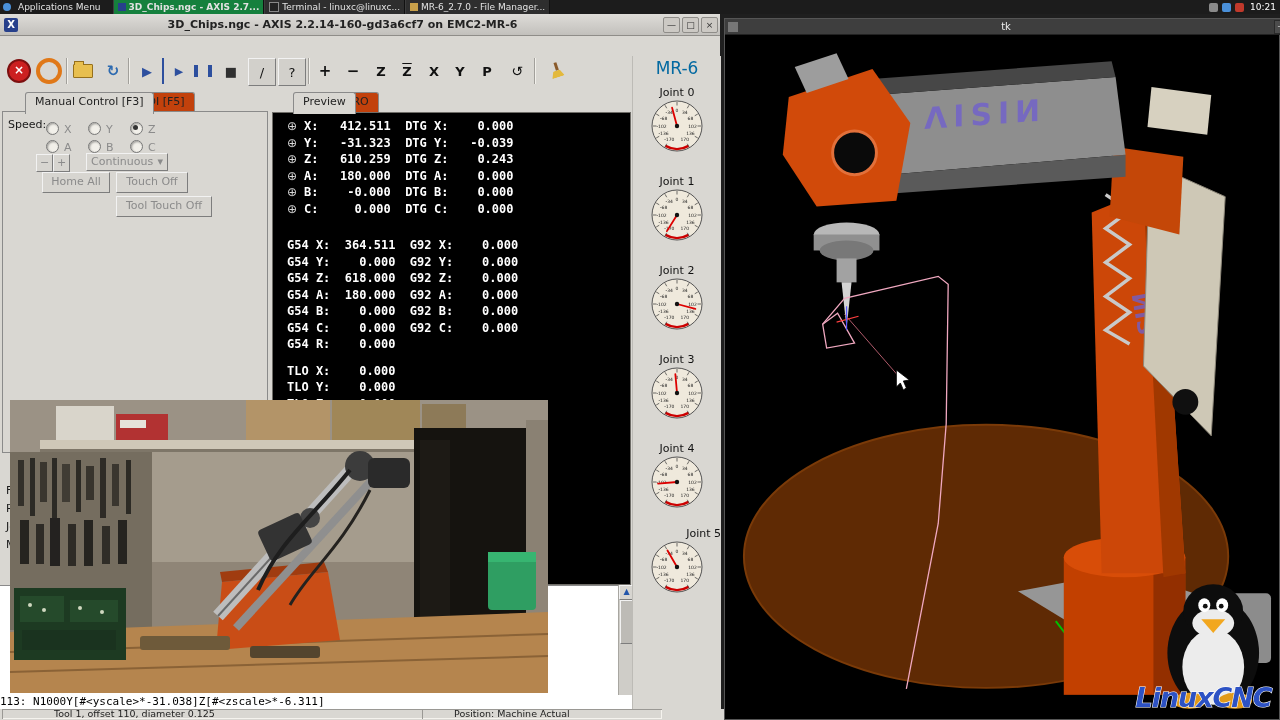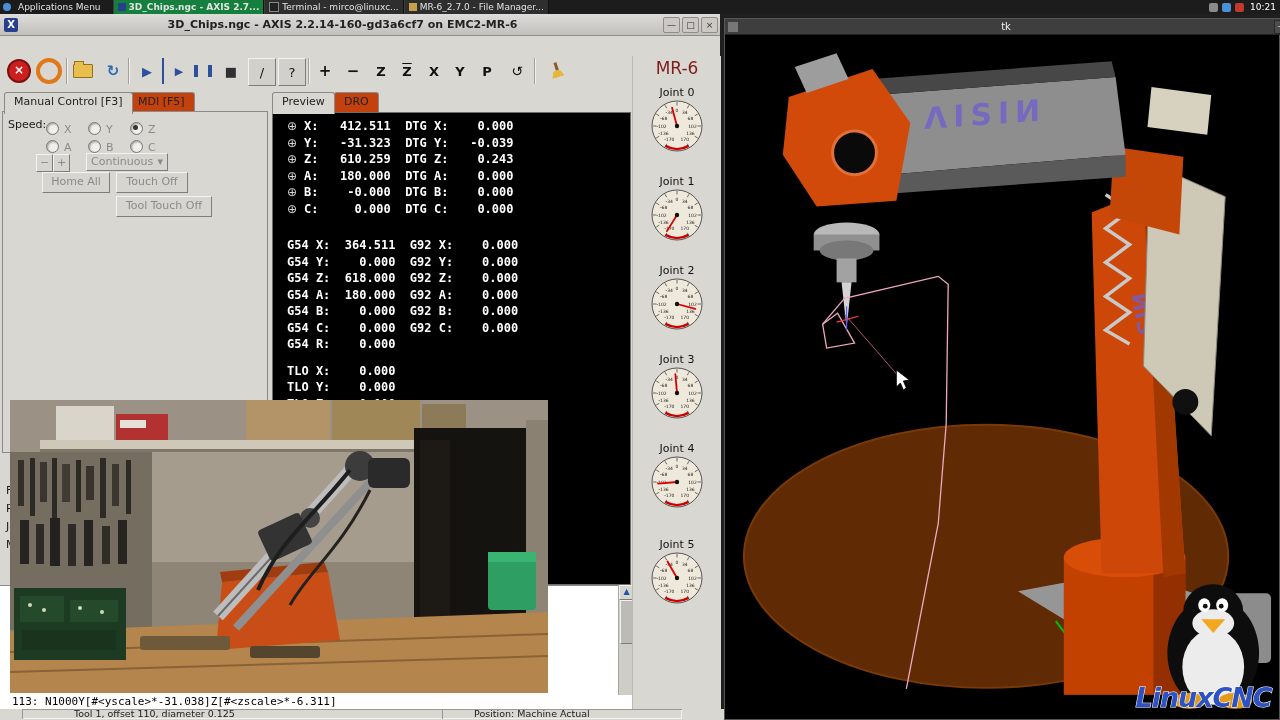--- a/index.html
+++ b/index.html
@@ -45,21 +45,21 @@
   .stepbar{border-left:2px solid #2d4f9e;padding-left:2px;}
   .bold-letter{font-weight:bold;font-size:13px;}
   .overlined{text-decoration:overline;}
   .broom{display:block;width:18px;height:16px;position:relative;transform:rotate(-18deg);}
   .broom::before{content:"";position:absolute;left:10px;top:0;width:3px;height:8px;background:#8a5a2a;}
   .broom::after{content:"";position:absolute;left:4px;top:8px;width:13px;height:7px;background:#e3b93d;
     clip-path:polygon(25% 0,75% 0,100% 100%,0 100%);}
   
   .tab{position:absolute;top:78px;height:17px;padding:2px 9px 0 9px;font-size:11px;color:#222;
     background:#c2410c;border:1px solid #8a8a8a;border-bottom:none;border-radius:3px 3px 0 0;}
-  .tab.active{background:#d9d7d2;height:19px;z-index:2;}
+  .tab.active{background:#d9d7d2;height:19px;z-index:2;margin-left:21px;}
   #left-notebook{left:2px;top:97px;width:264px;height:340px;border:1px solid #8a8a8a;background:#d9d7d2;}
   .gray-label{color:#1a1a1a;font-size:11px;}
   .dis{color:#8b8b8b;}
   .radio{display:inline-block;width:11px;height:11px;border-radius:50%;border:1px solid #777;
     background:#f2f0ea;box-shadow:inset 1px 1px 2px rgba(0,0,0,.35);vertical-align:middle;}
   .radio.sel::after{content:"";display:block;width:5px;height:5px;margin:2px;border-radius:50%;background:#333;}
   .btn{position:absolute;font-size:11px;text-align:center;background:#d7d5d0;color:#8b8b8b;
     border:1px solid;border-color:#f2f2f2 #7d7d7d #7d7d7d #f2f2f2;line-height:18px;}
   .mini-btn{width:15px;height:16px;line-height:15px;font-size:11px;}
   .combo{position:absolute;background:#d7d5d0;border:1px solid;color:#8b8b8b;
@@ -77,28 +77,28 @@
   
   #gcode-listing{left:0;top:571px;width:632px;height:110px;background:#fff;border-top:1px solid #8a8a8a;}
   #listing-scrollbar{left:618px;top:571px;width:14px;height:124px;background:#cfcdc8;
     border-left:1px solid #a8a6a1;}
   .sb-arrow{position:absolute;left:0;top:0;width:13px;height:13px;background:#d7d5d0;
     border:1px solid;border-color:#f2f2f2 #7d7d7d #7d7d7d #f2f2f2;color:#2255aa;font-size:8px;
     text-align:center;line-height:12px;}
   .sb-thumb{position:absolute;left:1px;top:15px;width:11px;height:42px;background:#bdbbb6;
     border:1px solid;border-color:#f2f2f2 #7d7d7d #7d7d7d #f2f2f2;}
   #current-line{left:0;top:681px;width:632px;height:14px;background:#fff;color:#000;
-    font-family:"DejaVu Sans Mono",monospace;font-size:11px;line-height:14px;padding-left:12px;
+    font-family:"DejaVu Sans Mono",monospace;font-size:11px;line-height:14px;
     white-space:nowrap;box-sizing:border-box;}
-  #statusbar{left:0;top:695px;width:868px;height:11px;background:#d9d7d2;font-size:9.5px;color:#222;margin-left:20px;}
+  #statusbar{left:0;top:695px;width:868px;height:11px;background:#d9d7d2;font-size:9.5px;color:#222;}
   .status-cell{position:absolute;top:0;height:10px;line-height:10px;
     box-shadow:inset 1px 1px 0 #9a9894, inset -1px -1px 0 #f5f3ee;white-space:nowrap;overflow:hidden;}
   
   #pyvcp{left:632px;top:42px;width:88px;height:653px;background:#d9d7d2;border-left:1px solid #bdbbb6;}
-  #machine-name{position:absolute;left:0;top:2px;width:88px;text-align:center;font-size:17px;color:#7f1d1d;}
+  #machine-name{position:absolute;left:0;top:2px;width:88px;text-align:center;font-size:17px;color:#0369a1;}
   .joint{position:absolute;left:0;width:88px;text-align:center;}
   .joint-label{font-size:11px;color:#111;height:13px;}
   .gauge{width:54px;margin:0 auto;}
   .gauge-face{fill:#efe9dc;stroke:#555;stroke-width:1;}
   .gauge-redzone{stroke:#c00;stroke-width:2.5;fill:none;}
   .gauge-tick{stroke:#333;stroke-width:.7;}
   .gauge-num{font-size:4.5px;text-anchor:middle;fill:#222;font-family:"DejaVu Sans",sans-serif;}
   .needle{stroke:#d00;stroke-width:1.8;stroke-linecap:round;}
   .gauge-hub{fill:#111;}
   
@@ -126,21 +126,21 @@
 
   <div id="taskbar" class="abs">
     <span class="tb-ico" style="margin-left:3px;border-radius:50%;background:#4a90d9;"></span>
     <span class="tb-item">Applications Menu</span>
     <span class="tb-win tb-item active" style="margin-left:8px;">
       <span class="tb-ico" style="background:#27408b;"></span>
       <span>3D_Chips.ngc - AXIS 2.7...</span>
     </span>
     <span class="tb-win tb-item">
       <span class="tb-ico" style="background:#222;border:1px solid #888;"></span>
-      <span>Terminal - mirco@linuxc...</span>
+      <span>Terminal - linuxc@linuxc...</span>
     </span>
     <span class="tb-win tb-item">
       <span class="tb-ico" style="background:#c8a04a;"></span>
       <span>MR-6_2.7.0 - File Manager...</span>
     </span>
     <span class="spacer"></span>
     <span class="tray-ico" style="background:#8a8a8a;"></span>
     <span class="tray-ico" style="background:#4a90d9;"></span>
     <span class="tray-ico" style="background:#c0392b;"></span>
     <span class="tb-item" style="color:#fff;">10:21</span>
@@ -463,21 +463,21 @@
               <text x="11.5" y="28.599999999999998" class="gauge-num">-102</text>
               <line x1="9.246479222419008" y1="37.25" x2="6.215390309173472" y2="39" class="gauge-tick"></line>
               <text x="13.576606241341201" y="36.35" class="gauge-num">-136</text>
               <line x1="16.749999999999993" y1="44.75352077758099" x2="14.99999999999999" y2="47.78460969082652" class="gauge-tick"></line>
               <text x="19.249999999999993" y="42.0233937586588" class="gauge-num">-170</text>
               <line class="needle" x1="27" y1="27" x2="27" y2="8" transform="rotate(-95 27 27)"></line>
               <circle class="gauge-hub" cx="27" cy="27" r="2.2"></circle>
             </svg>
         </div>
       </div>
-      <div class="joint" style="top:482px;">
+      <div class="joint" style="top:471px;text-align:right;">
         <div class="joint-label">Joint 5</div>
         <div class="gauge">
           <svg width="54" height="54">
               <circle class="gauge-face" cx="27" cy="27" r="25"></circle>
               <path class="gauge-redzone" d="M38.5 46.9 A23 23 0 0 1 15.5 46.9"></path>
               <line x1="27" y1="6.5" x2="27" y2="3" class="gauge-tick"></line>
               <text x="27" y="13.1" class="gauge-num">0</text>
               <line x1="37.25" y1="9.246479222419008" x2="39" y2="6.215390309173472" class="gauge-tick"></line>
               <text x="34.75" y="15.1766062413412" class="gauge-num">34</text>
               <line x1="44.753520777580995" y1="16.75" x2="47.78460969082653" y2="15.000000000000002" class="gauge-tick"></line>

